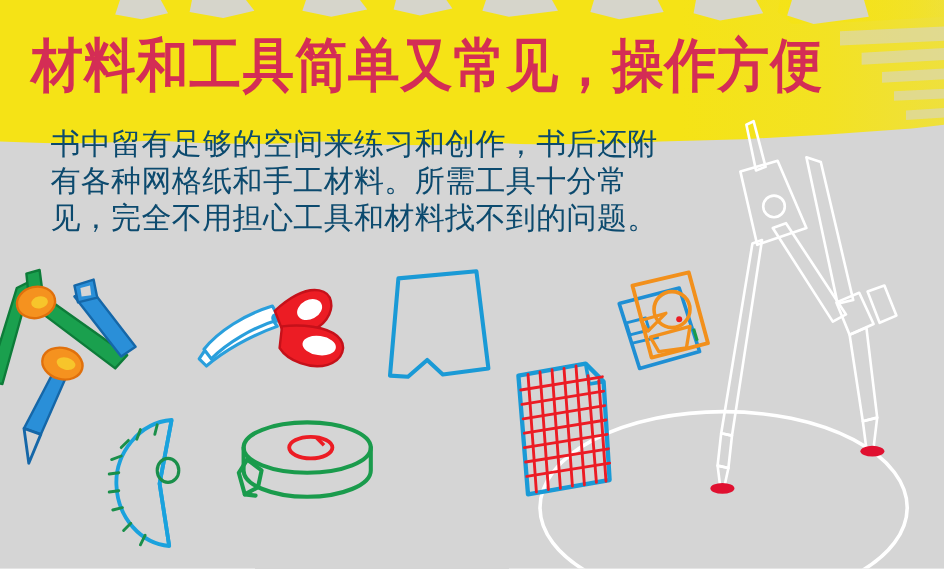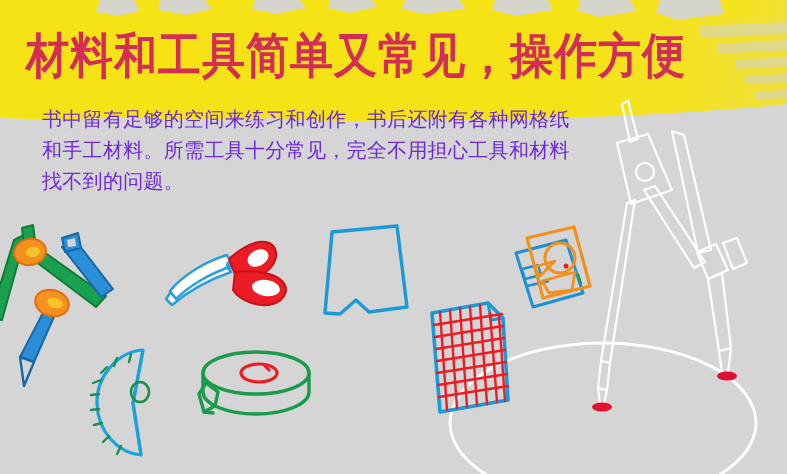--- a/index.html
+++ b/index.html
@@ -41,23 +41,23 @@
     transform: scaleY(1.12);
     transform-origin: left top;
   }
 
   
   .body-text {
     position: absolute;
     left: 42px;
     top: 104px;
     width: 530px;
-    font-size: 20px;
+    font-size: 25px;
     line-height: 31px;
-    color: #6d28d9;
+    color: #0c4a6e;
     letter-spacing: 0.3px;
     font-family: "DejaVu Sans", "Liberation Sans", sans-serif;
   }
 
   
   .art {
     position: absolute;
     left: 0; top: 0;
     width: 787px;
     height: 474px;

